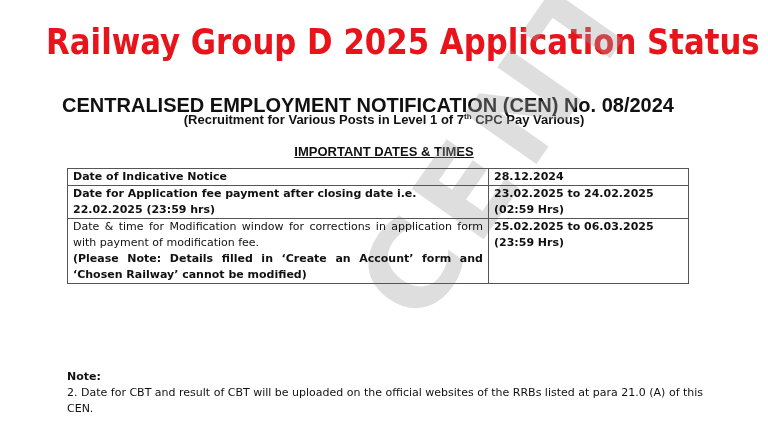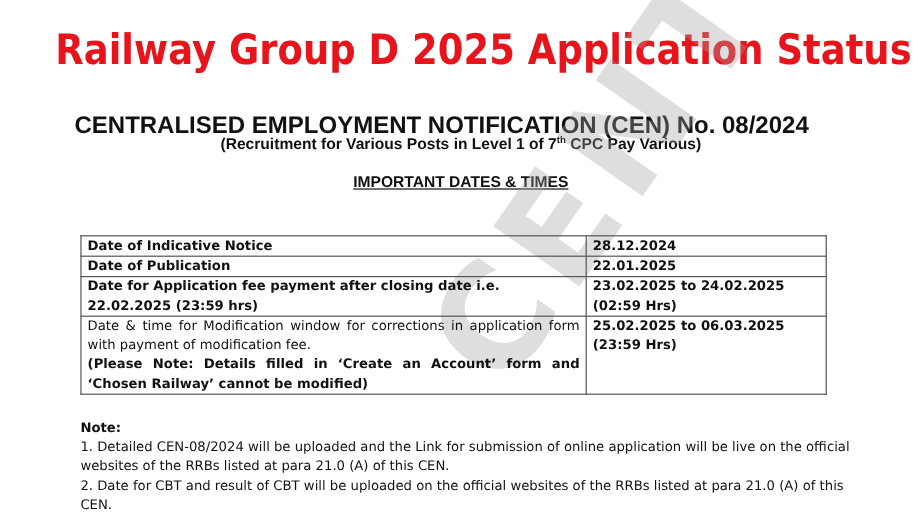--- a/index.html
+++ b/index.html
@@ -23,35 +23,35 @@
     font-family: "Liberation Sans", sans-serif; font-weight: bold; font-size: 13px; color: #111;
     white-space: nowrap;
   }
   .cen-subtitle sup { font-size: 8px; text-align: right; }
   .dates-heading {
     position: absolute; left: 0; top: 144px; width: 768px; text-align: center;
     font-family: "Liberation Sans", sans-serif; font-weight: bold; font-size: 13px; color: #111;
     text-decoration: underline;
   }
   table.dates {
-    position: absolute; left: 67px; top: 196px; width: 622px;
+    position: absolute; left: 67px; top: 168px; width: 622px;
     border-collapse: collapse; font-family: "DejaVu Sans", sans-serif; font-size: 11px;
   }
   table.dates td {
     border: 1px solid #555; padding: 0 5px; vertical-align: top; line-height: 16px;
   }
   table.dates td.label { width: 410px; font-weight: bold; }
   table.dates td.value { font-weight: bold; }
   table.dates td.label.normal { font-weight: normal; text-align: justify; }
   .bold-note { font-weight: bold; display: block; text-align: justify; }
   .notes {
     position: absolute; left: 67px; top: 349px; width: 660px;
     font-family: "DejaVu Sans", sans-serif; font-size: 11px; line-height: 16px; color: #111;
   }
-  .notes .note-heading { font-weight: bold; }
+  .notes .note-heading { font-weight: bold; margin-top: 20px; }
   .watermark {
     position: absolute; left: 330px; top: 265px; font-family: "DejaVu Sans", sans-serif;
     font-weight: bold; font-size: 120px; color: rgba(160,160,160,0.35);
     transform: rotate(-55deg); transform-origin: left top; white-space: nowrap; pointer-events: none;
     letter-spacing: 10px;
   }
 </style>
 </head>
 <body>
 
@@ -63,35 +63,30 @@
 <div class="dates-heading">IMPORTANT DATES &amp; TIMES</div>
 
 <div class="watermark">CENTIAL</div>
 
 <table class="dates">
   <tbody>
     <tr style="height:17px;">
       <td class="label">Date of Indicative Notice</td>
       <td class="value">28.12.2024</td>
     </tr>
-    <tr style="height:17px;">
-      <td class="label">Date of Publication</td>
-      <td class="value">22.01.2025</td>
-    </tr>
     <tr style="height:33px;">
       <td class="label">Date for Application fee payment after closing date i.e. 22.02.2025 (23:59 hrs)</td>
       <td class="value">23.02.2025 to 24.02.2025 (02:59 Hrs)</td>
     </tr>
     <tr style="height:64px;">
       <td class="label normal">
         <span>Date &amp; time for Modification window for corrections in application form with payment of modification fee.</span>
         <span class="bold-note">(Please Note: Details filled in ‘Create an Account’ form and ‘Chosen Railway’ cannot be modified)</span>
       </td>
       <td class="value">25.02.2025 to 06.03.2025 (23:59 Hrs)</td>
     </tr>
   </tbody>
 </table>
 
 <div class="notes">
   <div class="note-heading">Note:</div>
-  <div>1. Detailed CEN-08/2024 will be uploaded and the Link for submission of online application will be live on the official websites of the RRBs listed at para 21.0 (A) of this CEN.</div>
   <div>2. Date for CBT and result of CBT will be uploaded on the official websites of the RRBs listed at para 21.0 (A) of this CEN.</div>
 </div>
 
 </body></html>

